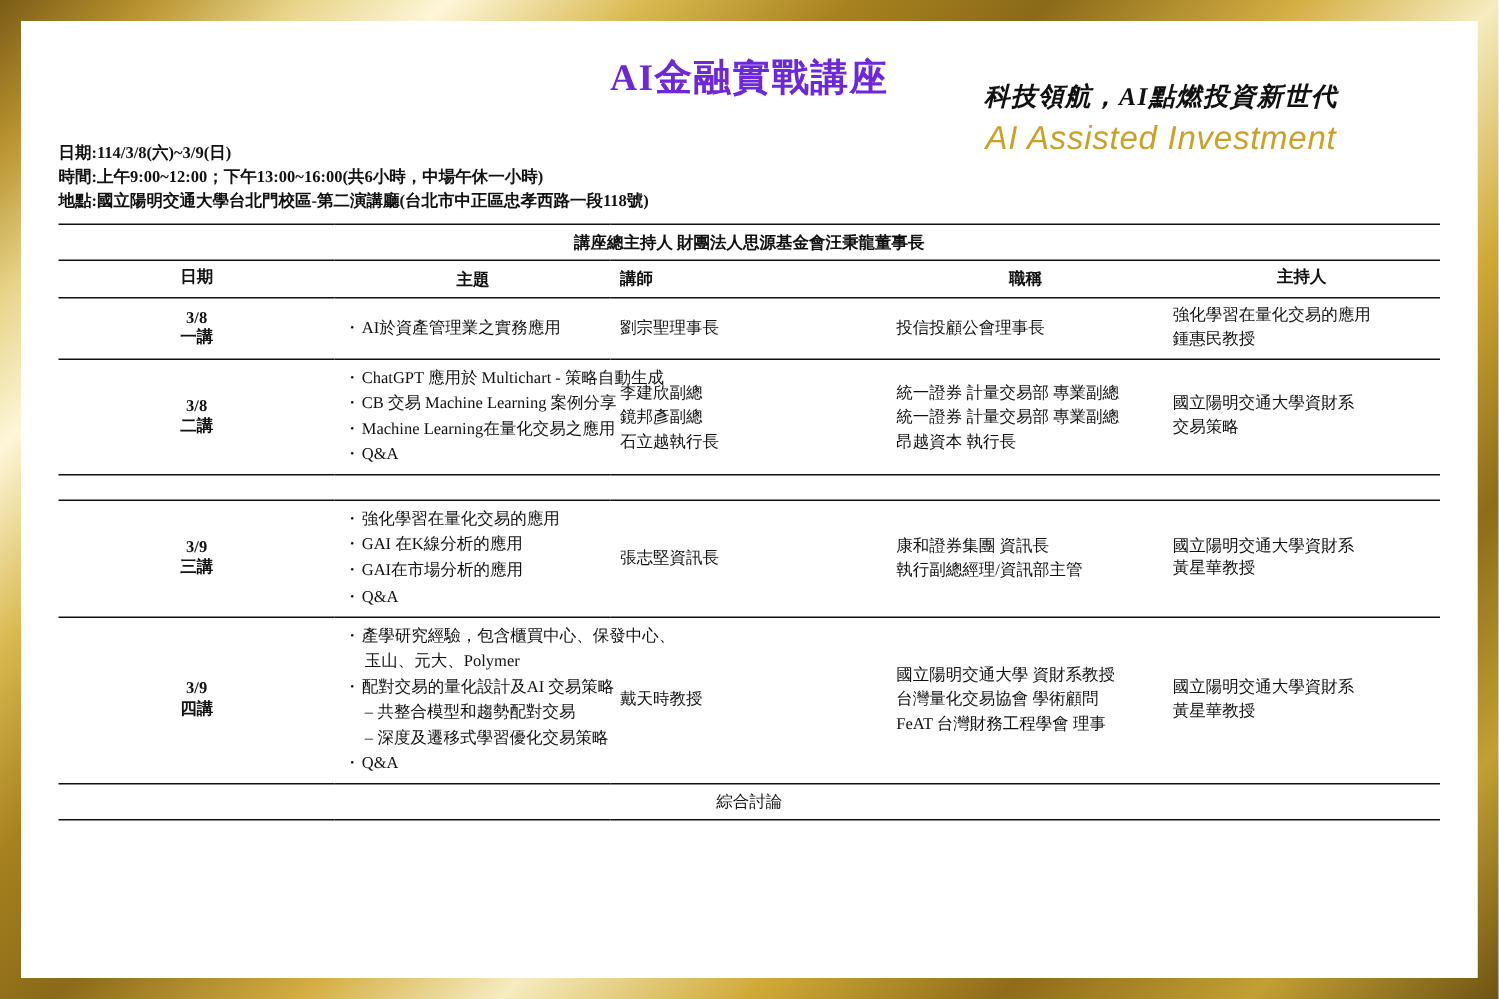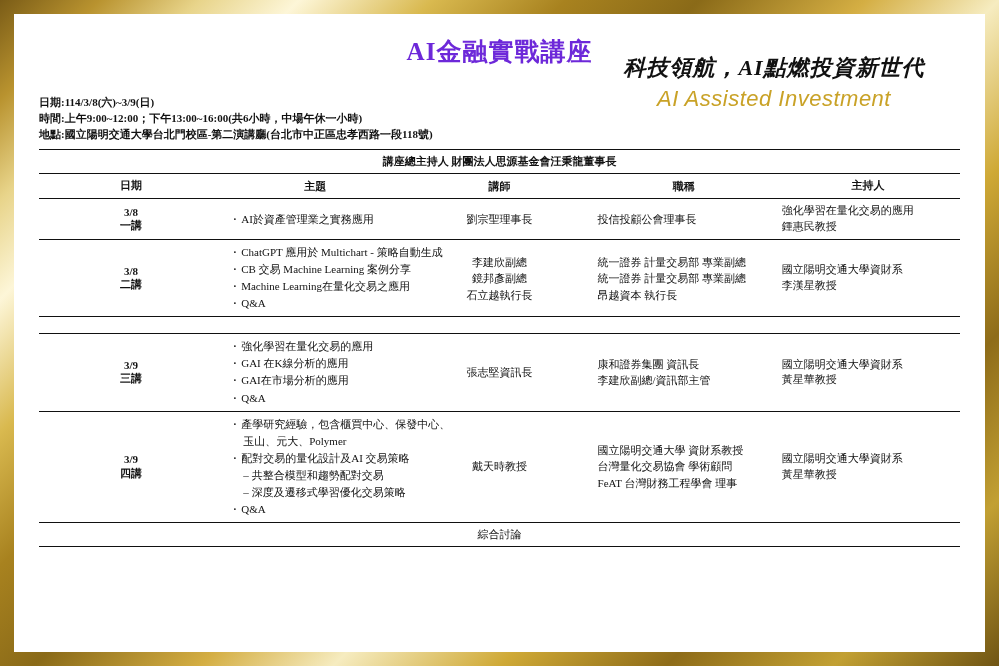--- a/index.html
+++ b/index.html
@@ -59,21 +59,21 @@
     color: #6d28d9;
   }
   .slogan-block {
     position: absolute;
     right: 6px;
     top: 26px;
     text-align: center;
     width: 360px;
   }
   .slogan-cn {
-    font-size: 22px;
+    font-size: 17px;
     font-weight: bold;
     font-style: italic;
     color: #111111;
     letter-spacing: 1px;
     white-space: nowrap;
   }
   .slogan-en {
     margin-top: 3px;
     font-size: 22px;
     font-weight: normal;
@@ -109,21 +109,21 @@
     color: #111111;
   }
   .host-bar td {
     text-align: center;
     font-weight: bold;
     font-size: 14.5px;
     padding: 5px 0;
   }
   .c-date   { width: 62px;  text-align: center; font-weight: bold; line-height: 1.25; }
   .c-topic  { width: 300px; }
-  .c-spk    { width: 120px; text-align: center; line-height: 1.5; }
+  .c-spk    { width: 120px; text-align: left; line-height: 1.5; }
   .c-title  { width: 215px; line-height: 1.5; }
   .c-chair  { width: 215px; line-height: 1.45; }
 
   .topic-list { margin: 0; padding: 0; list-style: none; }
   .topic-list li {
     line-height: 1.55;
     white-space: nowrap;
   }
   .topic-list li.bullet::before {
     content: "・";
@@ -224,21 +224,21 @@
               <div>鏡邦彥副總</div>
               <div>石立越執行長</div>
             </td>
             <td class="c-title">
               <div>統一證券 計量交易部 專業副總</div>
               <div>統一證券 計量交易部 專業副總</div>
               <div>昂越資本 執行長</div>
             </td>
             <td class="c-chair">
               <div>國立陽明交通大學資財系</div>
-              <div>李漢星教授</div>
+              <div>交易策略</div>
             </td>
           </tr>
 
           <tr class="spacer-row">
             <td colspan="5"></td>
           </tr>
 
           <tr class="row-tall">
             <td class="c-date">
               <div>3/9</div>
@@ -250,21 +250,21 @@
                 <li class="bullet">GAI 在K線分析的應用</li>
                 <li class="bullet">GAI在市場分析的應用</li>
                 <li class="bullet">Q&amp;A</li>
               </ul>
             </td>
             <td class="c-spk">
               <div>張志堅資訊長</div>
             </td>
             <td class="c-title">
               <div>康和證券集團 資訊長</div>
-              <div>李建欣副總/資訊部主管</div>
+              <div>執行副總經理/資訊部主管</div>
             </td>
             <td class="c-chair">
               <div>國立陽明交通大學資財系</div>
               <div>黃星華教授</div>
             </td>
           </tr>
 
           <tr class="row-tall">
             <td class="c-date">
               <div>3/9</div>

